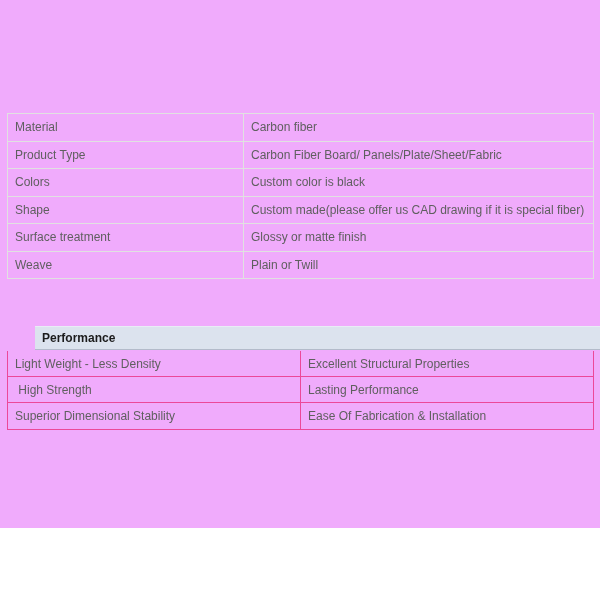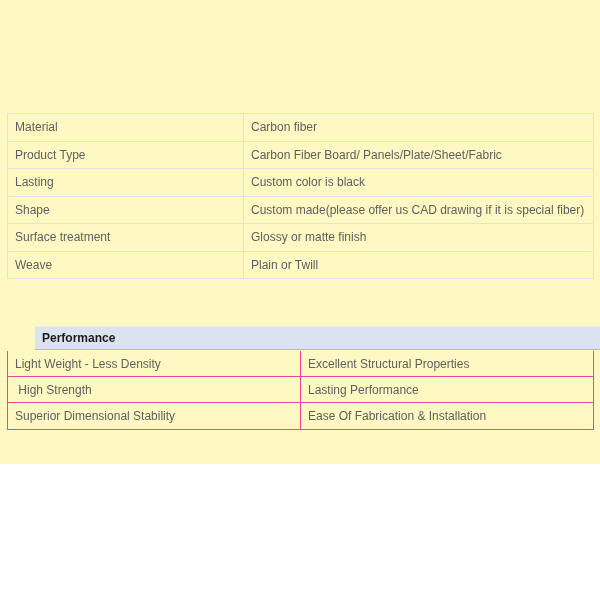--- a/index.html
+++ b/index.html
@@ -3,22 +3,22 @@
 <meta charset="utf-8">
 <style>
   html, body {
     margin: 0;
     padding: 0;
     background: #ffffff;
   }
   .canvas {
     position: relative;
     width: 600px;
-    height: 464px;
-    background: #fef9c3;
+    height: 528px;
+    background: #f0abfc;
     font-family: "Liberation Sans", sans-serif;
     overflow: hidden;
   }
 
   
   .spec-table {
     position: absolute;
     left: 7px;
     top: 113px;
     width: 586px;
@@ -93,21 +93,21 @@
     <tbody>
       <tr>
         <td>Material</td>
         <td>Carbon fiber</td>
       </tr>
       <tr>
         <td>Product Type</td>
         <td>Carbon Fiber Board/ Panels/Plate/Sheet/Fabric</td>
       </tr>
       <tr>
-        <td>Lasting</td>
+        <td>Colors</td>
         <td>Custom color is black</td>
       </tr>
       <tr>
         <td>Shape</td>
         <td>Custom made(please offer us CAD drawing if it is special fiber)</td>
       </tr>
       <tr>
         <td>Surface treatment</td>
         <td>Glossy or matte finish</td>
       </tr>

